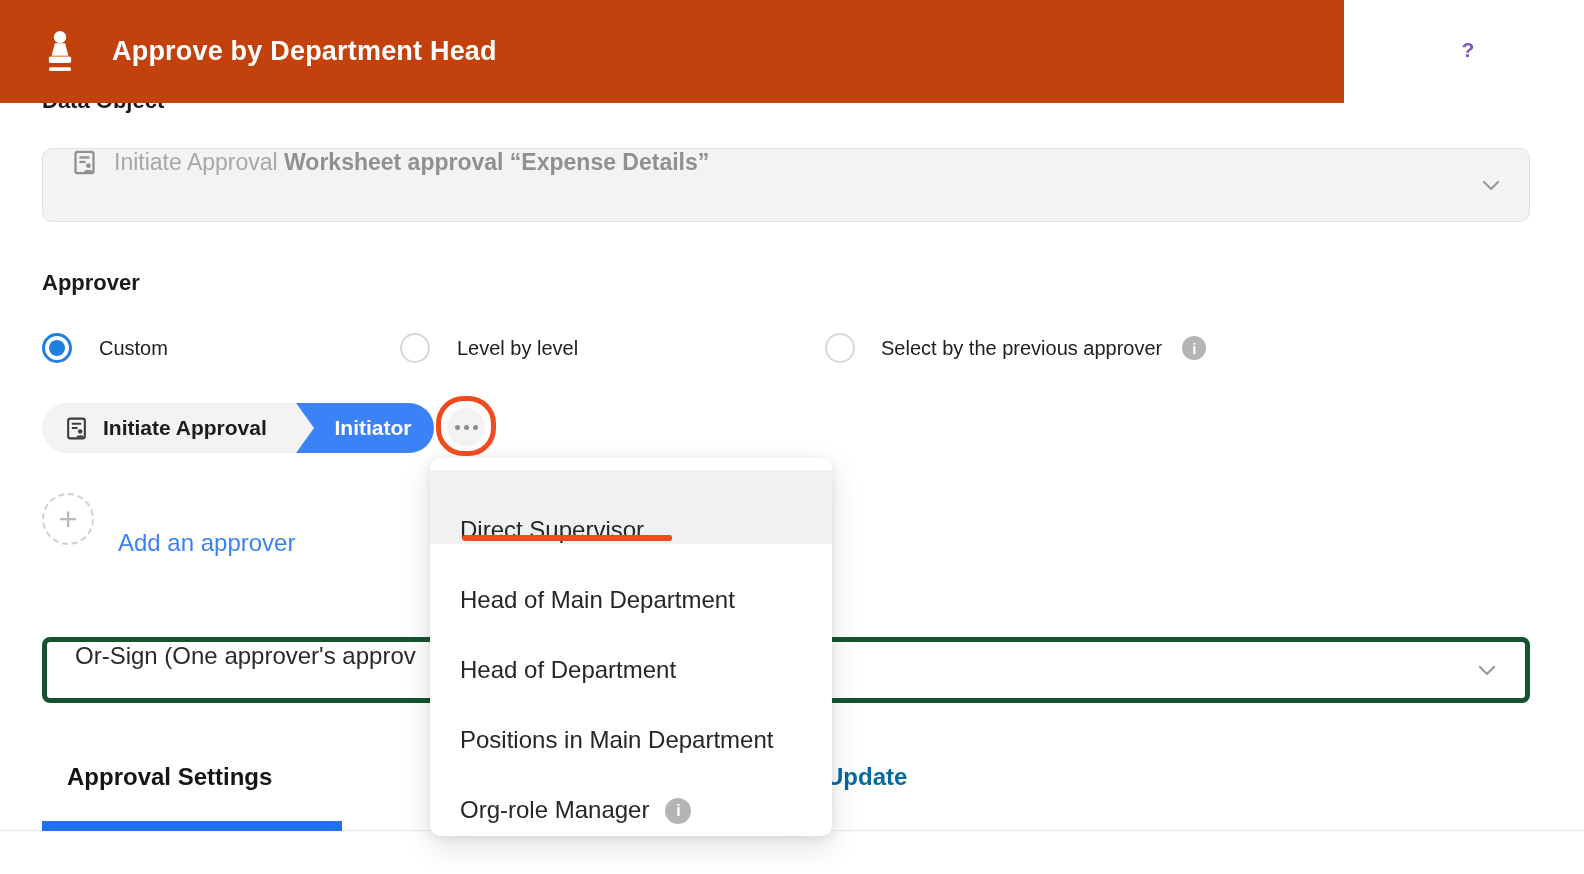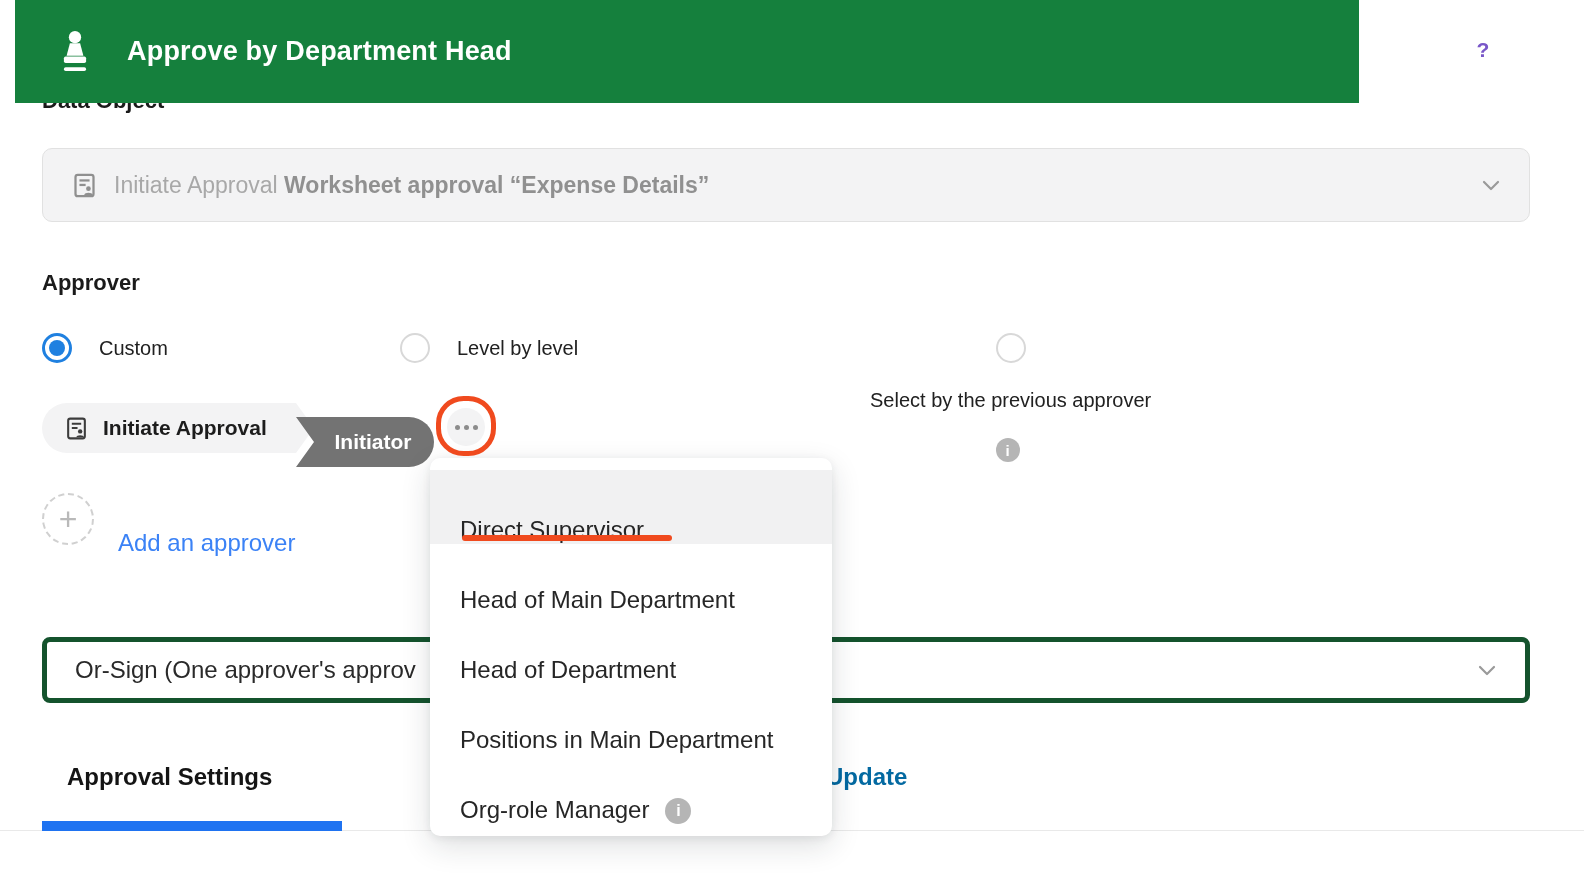--- a/index.html
+++ b/index.html
@@ -1,31 +1,31 @@
 <!DOCTYPE html>
 <html><head>
 <meta charset="utf-8">
 <style>
   html,body{margin:0;padding:0;background:#fff;font-family:"Liberation Sans","DejaVu Sans",sans-serif;}
   .stage{position:relative;width:1584px;height:874px;overflow:hidden;background:#fff;}
 
   
-  .hdr{position:absolute;left:15px;top:0;width:1344px;height:103px;background:#15803d;z-index:50;}
+  .hdr{position:absolute;left:0;top:0;width:1344px;height:103px;background:#c2410c;z-index:50;}
   .hdr-icon{position:absolute;left:42px;top:30px;width:36px;height:44px;}
   .hdr-title{position:absolute;left:112px;top:36px;font-size:27px;font-weight:700;color:#fff;letter-spacing:.2px;}
   .help-btn{position:absolute;left:1452px;top:34px;width:32px;height:32px;border-radius:50%;background:#fff;
             display:flex;align-items:center;justify-content:center;font-size:21px;font-weight:700;color:#7957c8;cursor:pointer;}
   .close-btn{position:absolute;left:1504px;top:36px;width:28px;height:28px;cursor:pointer;}
 
   
   .sec-label{position:absolute;left:42px;font-size:22px;font-weight:700;color:#1a1a1a;}
 
   
   .select-field{position:absolute;left:42px;width:1488px;box-sizing:border-box;border-radius:10px;
-                display:flex;align-items:center;}
+                display:flex;align-items:flex-start;}
   .sf-disabled{top:148px;height:74px;background:#f3f3f4;border:1px solid #e1e1e1;}
   .sf-white{top:637px;height:66px;background:#fff;border:5px solid #14532d;border-radius:8px;}
   .sf-icon{margin-left:28px;flex:0 0 auto;display:flex;}
   .sf-text{margin-left:16px;font-size:23px;color:#a8a8a8;white-space:nowrap;}
   .sf-text b{color:#909090;font-weight:700;}
   .sf-value{margin-left:28px;font-size:24px;color:#2a2a2a;white-space:nowrap;}
   .sf-chevron{position:absolute;right:26px;top:50%;transform:translateY(-50%);display:flex;}
 
   
   .radio-group{position:absolute;top:333px;height:30px;display:flex;align-items:center;gap:27px;cursor:pointer;}
@@ -37,21 +37,21 @@
   .radio-label{font-size:20px;color:#212121;white-space:nowrap;}
   .info-icon{width:24px;height:24px;border-radius:50%;background:#b5b5b5;color:#fff;font-size:15px;font-weight:700;
              display:flex;align-items:center;justify-content:center;flex:0 0 auto;font-style:normal;}
 
   
   .chip-gray{position:absolute;left:42px;top:403px;width:272px;height:50px;background:#f3f3f4;
              border-radius:25px 0 0 25px;display:flex;align-items:center;
              clip-path:polygon(0 0,calc(100% - 18px) 0,100% 50%,calc(100% - 18px) 100%,0 100%);}
   .chip-gray .txt{margin-left:14px;font-size:21px;font-weight:700;color:#1c1c1c;white-space:nowrap;}
   .chip-gray .ic{margin-left:22px;display:flex;}
-  .chip-green{position:absolute;left:296px;top:417px;width:138px;height:50px;background:#737373;
+  .chip-green{position:absolute;left:296px;top:403px;width:138px;height:50px;background:#3b82f6;
               border-radius:0 25px 25px 0;display:flex;align-items:center;justify-content:center;
               clip-path:polygon(0 0,100% 0,100% 100%,0 100%,18px 50%);}
   .chip-green .txt{padding-left:16px;font-size:21px;font-weight:700;color:#fff;}
   .more-btn{position:absolute;left:447px;top:408px;width:38px;height:38px;border-radius:50%;background:#f3f3f4;
             display:flex;align-items:center;justify-content:center;gap:4px;cursor:pointer;}
   .more-btn i{width:5px;height:5px;border-radius:50%;background:#8c8c8c;}
   .annot-ring{position:absolute;left:436px;top:396px;width:60px;height:60px;border:5px solid #f04a1e;
               border-radius:46%;box-sizing:border-box;z-index:30;pointer-events:none;}
 
   
@@ -106,21 +106,21 @@
   <div class="radio-group" style="left:42px;">
     <span class="radio on">
         <span class="dot"></span>
       </span>
     <span class="radio-label">Custom</span>
   </div>
   <div class="radio-group" style="left:400px;">
     <span class="radio off"></span>
     <span class="radio-label">Level by level</span>
   </div>
-  <div class="radio-group" style="left:870px;gap:26px;flex-direction:column;">
+  <div class="radio-group" style="left:825px;gap:26px;">
     <span class="radio off"></span>
     <span class="radio-label">Select by the previous approver</span>
     <span class="info-icon" style="margin-left:-6px;">i</span>
   </div>
 
   <div class="chip-gray">
     <span class="ic">
       <svg width="25" height="25" viewBox="0 0 24 24">
           <rect x="4" y="2.5" width="16" height="19" rx="2" fill="none" stroke="#3c3c3c" stroke-width="2"></rect>
           <line x1="7.5" y1="7.5" x2="16.5" y2="7.5" stroke="#3c3c3c" stroke-width="2"></line>

